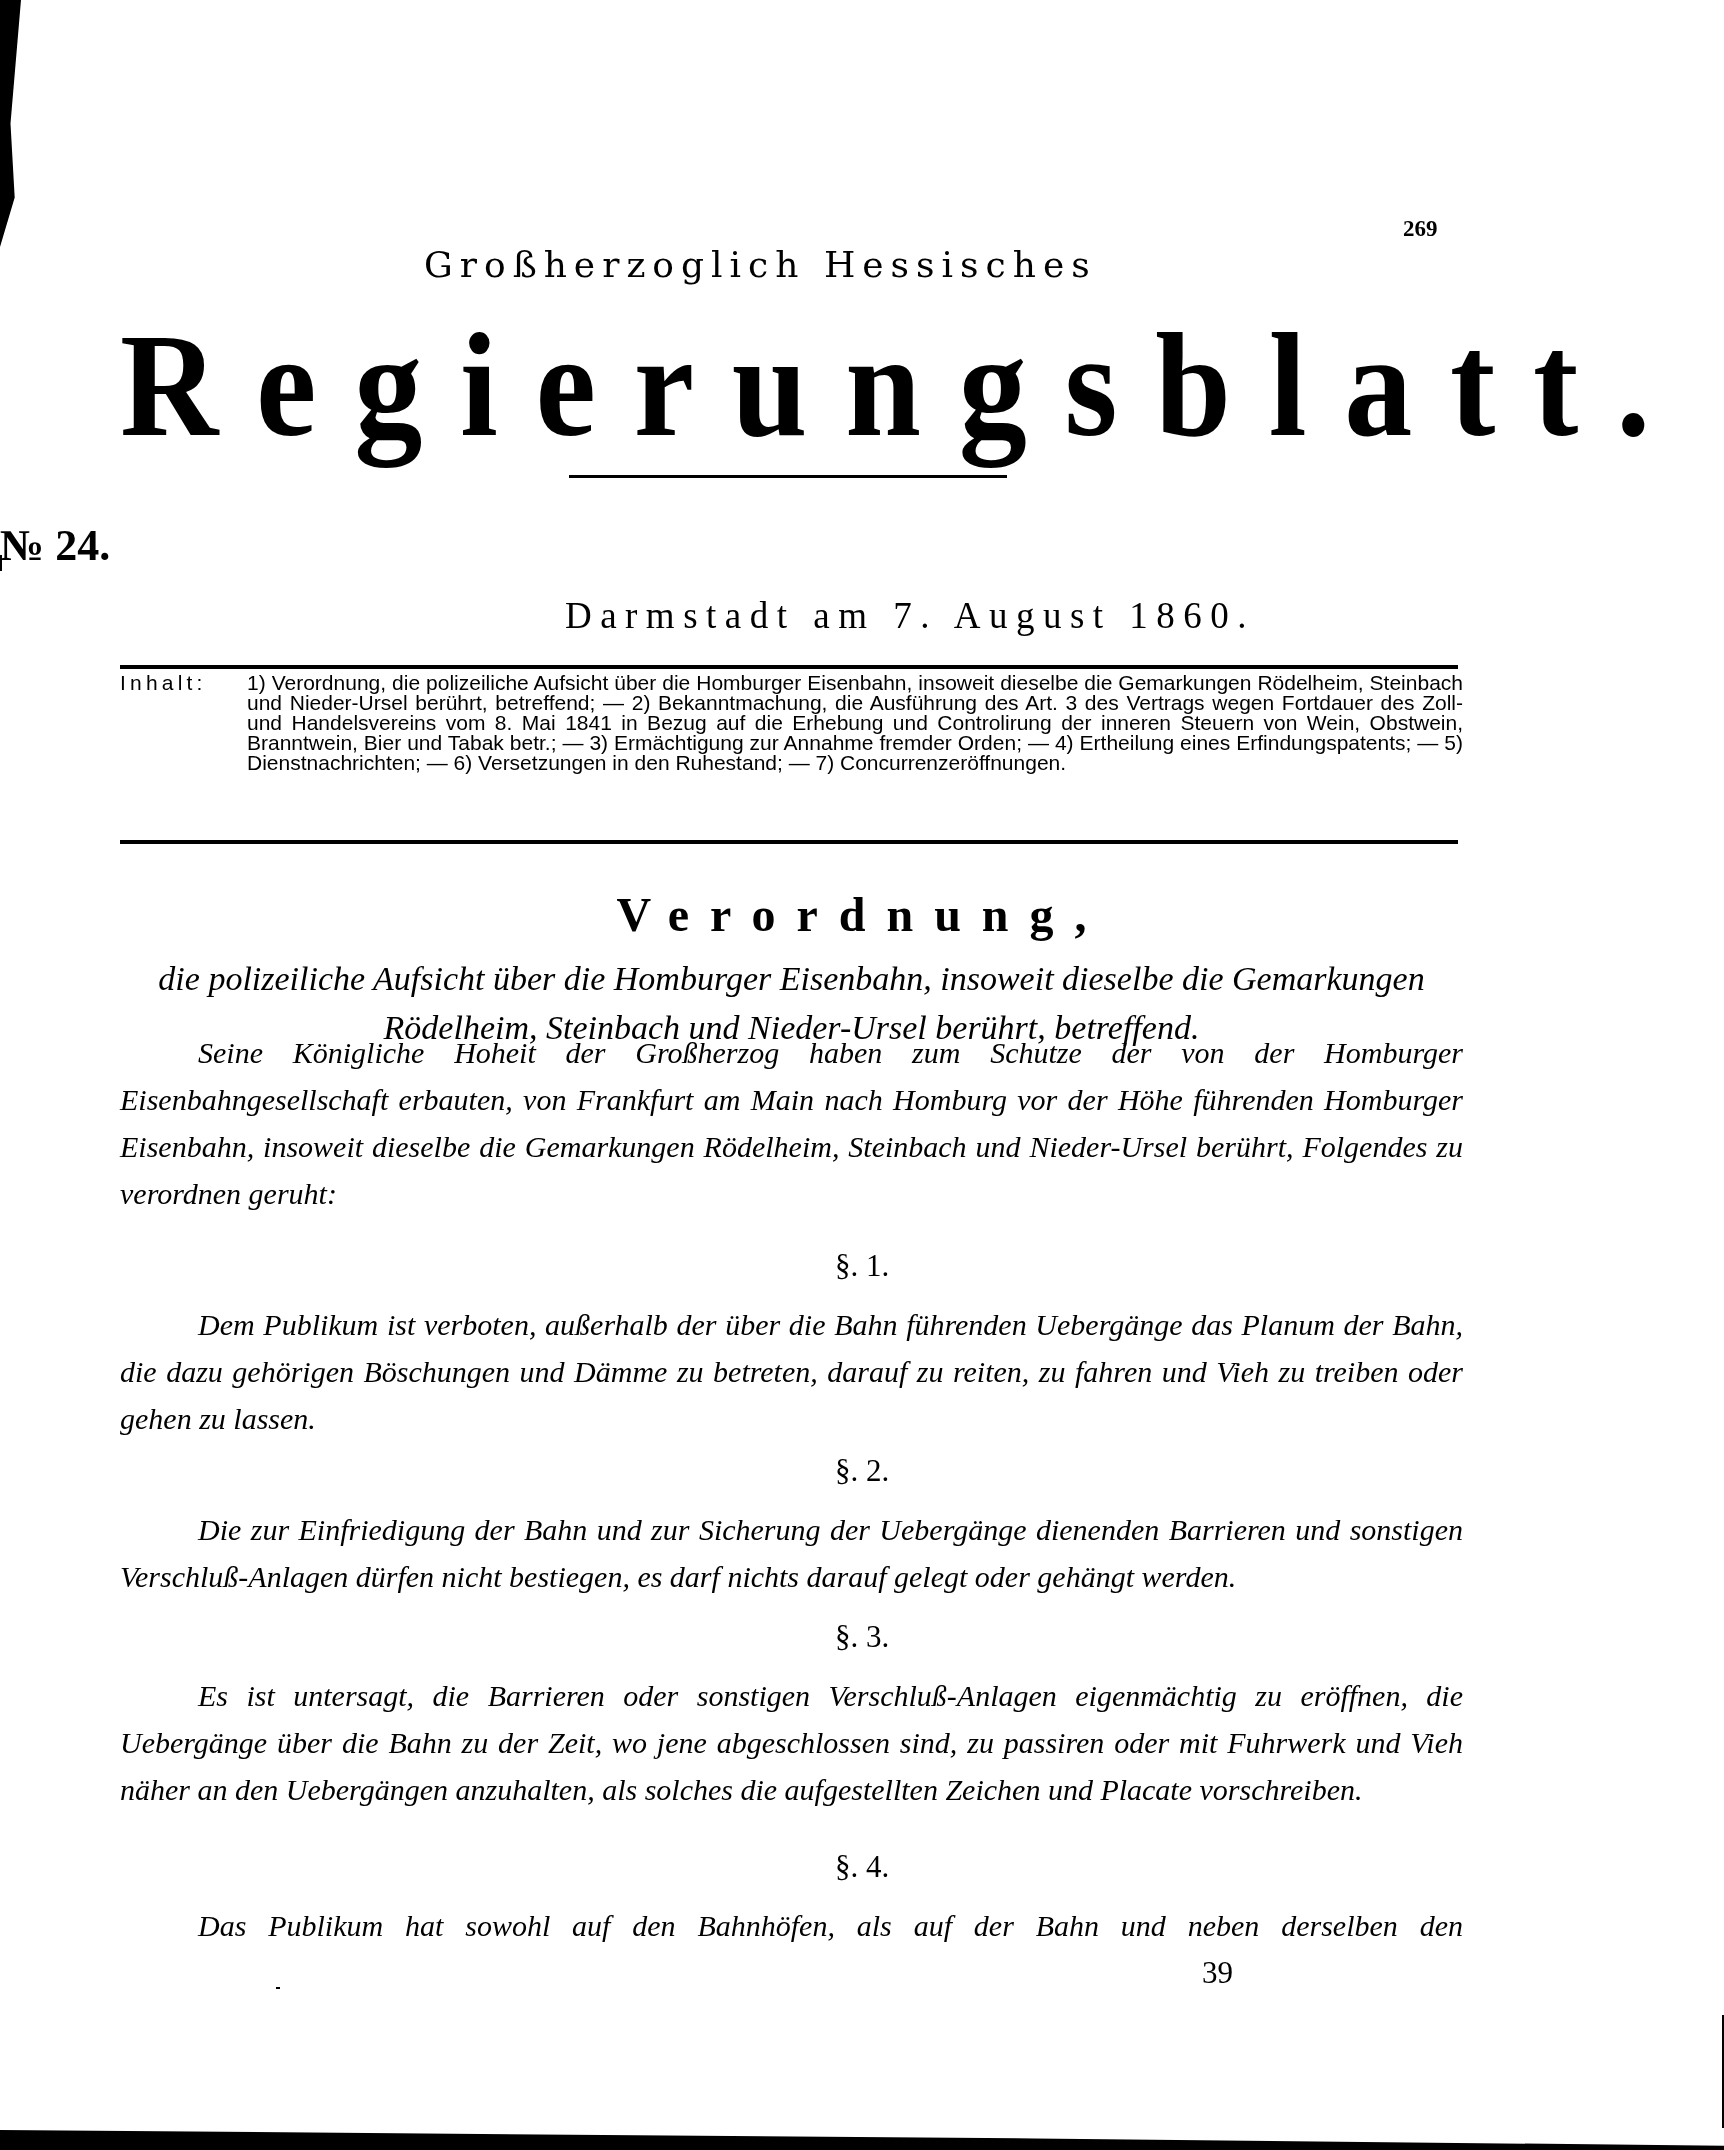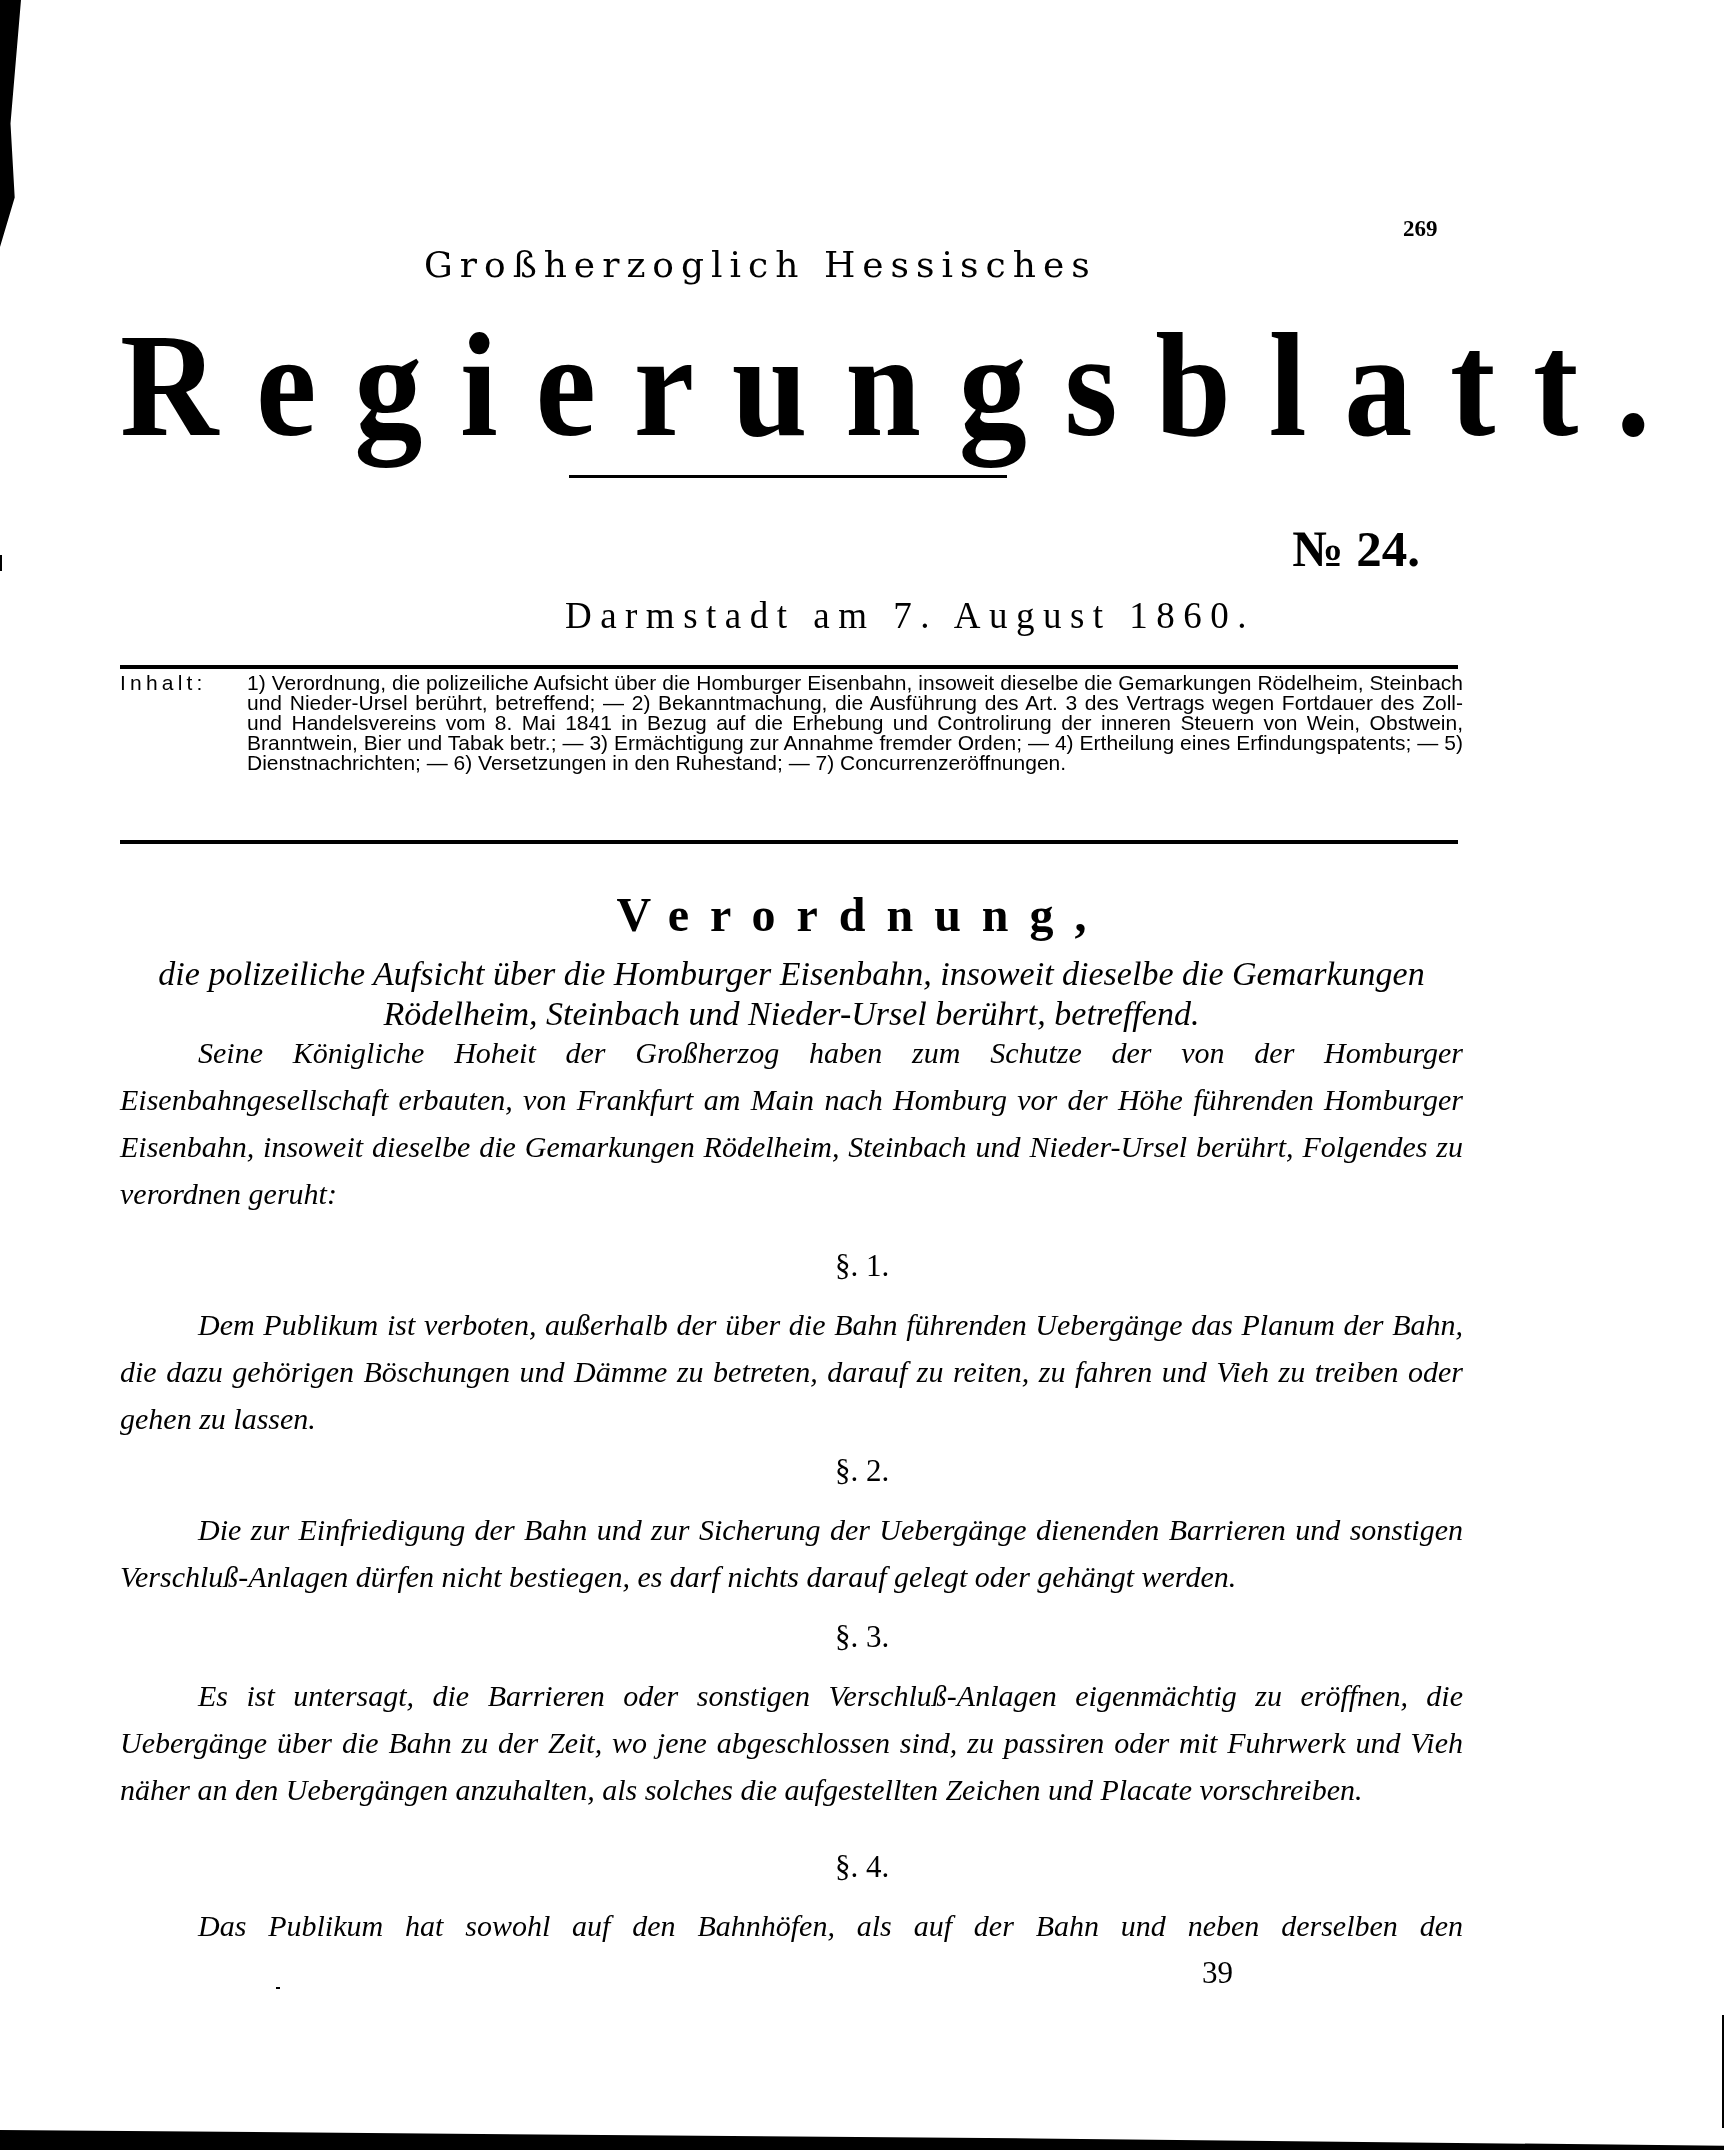--- a/index.html
+++ b/index.html
@@ -25,41 +25,41 @@
     position: absolute; left: 424px; top: 244px; width: 778px;
     font-size: 36px; letter-spacing: 7px; font-family: "DejaVu Serif", serif; 
   }
   .masthead {
     position: absolute; left: 120px; top: 311px; width: 1357px; text-align: left;
     font-size: 148px; font-weight: bold; letter-spacing: 41px; line-height: 1;
     font-family: "Liberation Serif", serif; transform: scaleX(0.92); transform-origin: left;
   }
   .rule { position: absolute; background: #000; }
   .issue-number {
-    position: absolute; left: 0; width: 1420px; top: 520px; text-align: right;
-    font-size: 51px; font-weight: bold; font-family: "Liberation Serif", serif;
+    position: absolute; left: 0; width: 1420px; top: 520px; text-align: left;
+    font-size: 44px; font-weight: bold; font-family: "Liberation Serif", serif;
   }
   .issue-date {
     position: absolute; left: 0; width: 1724px; top: 594px; text-align: center;
     font-size: 37px; letter-spacing: 8.5px; font-family: "Liberation Serif", serif; margin-left: 48px;
   }
   .contents {
     position: absolute; left: 120px; top: 673px; width: 1343px;
     font-size: 21px; line-height: 20px; font-family: Liberation Sans, sans-serif;
     display: flex;
   }
   .contents-label { width: 127px; flex: none; letter-spacing: 4.2px; }
   .contents-text { flex: 1; text-align: justify; }
   .section-title {
     position: absolute; left: 0; width: 1724px; top: 887px; text-align: center;
     font-size: 48px; font-weight: bold; letter-spacing: 21px; font-family: "Liberation Serif", serif;
   }
   .section-subtitle {
     position: absolute; left: 120px; width: 1343px; top: 954px; text-align: center;
-    font-size: 34px; line-height: 40px; font-family: "Liberation Serif", serif; font-style: italic;
+    font-size: 34px; line-height: 49px; font-family: "Liberation Serif", serif; font-style: italic;
   }
   .body-para {
     position: absolute; left: 120px; width: 1343px;
     font-size: 30px; line-height: 47px; text-align: justify; text-indent: 78px;
     font-family: "Liberation Serif", serif; font-style: italic;
   }
   .paragraph-mark {
     position: absolute; left: 0; width: 1724px; text-align: center;
     font-size: 31px; font-family: "Liberation Serif", serif;
   }

